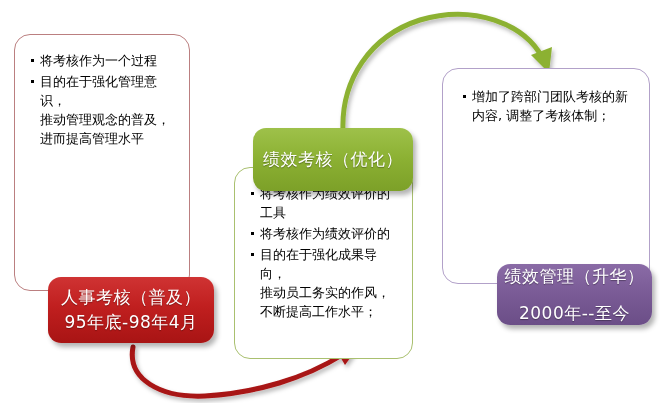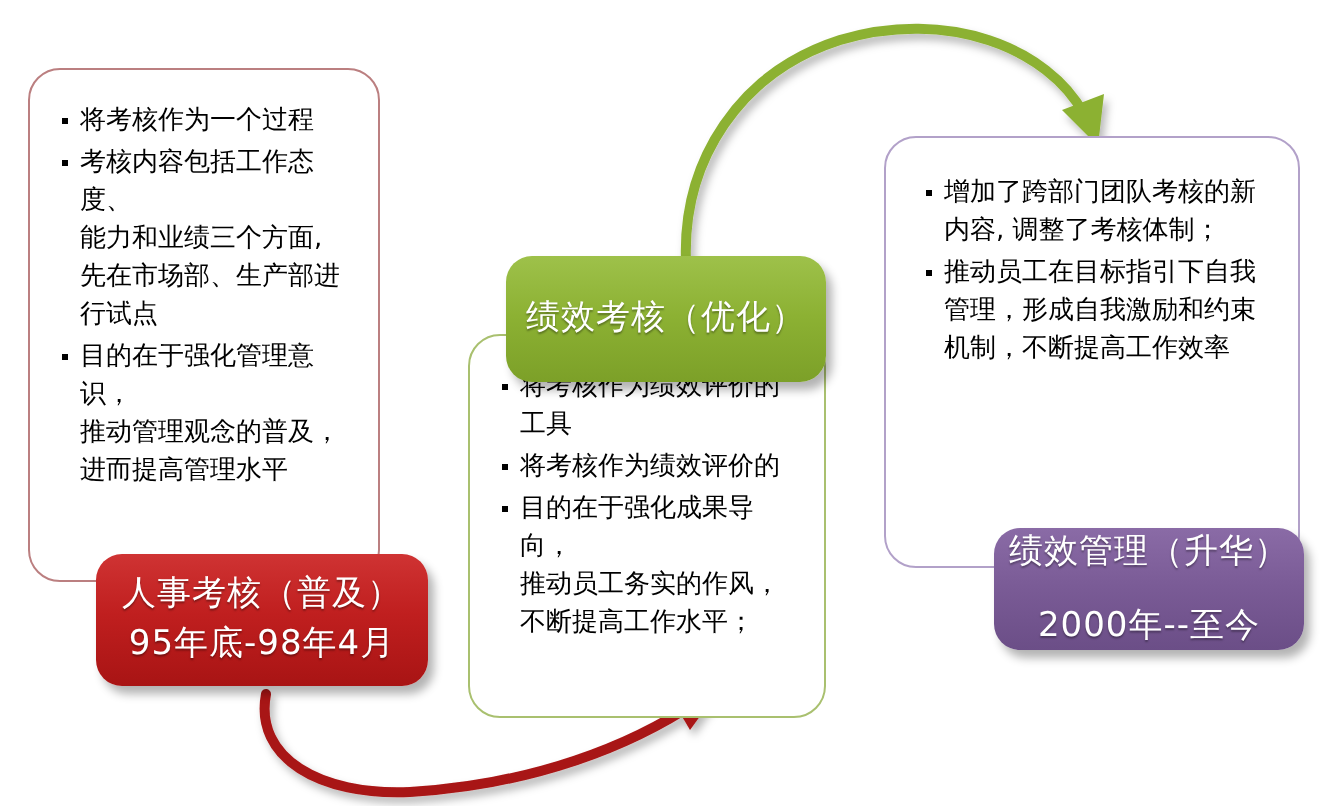--- a/index.html
+++ b/index.html
@@ -124,24 +124,20 @@
 
     <g filter="url(#softshadow)">
       <path d="M 343 131 C 341 80, 370 36, 420 20 C 474 4, 524 24, 542 57" fill="none" stroke="#8cb133" stroke-width="5" stroke-linecap="round"></path>
       <path d="M 549 73 L 552 47 L 531 55 Z" fill="#8cb133"></path>
     </g>
   </svg>
 
   <div class="panel panel-left">
     <div class="bullets">
       <span class="bullet">将考核作为一个过程</span>
-      <span class="bullet">考核内容包括工作态度、
-能力和业绩三个方面,
-先在市场部、生产部进
-行试点</span>
       <span class="bullet">目的在于强化管理意识，
 推动管理观念的普及，
 进而提高管理水平</span>
     </div>
   </div>
 
   <div class="panel panel-mid">
     <div class="bullets">
       <span class="bullet">将考核作为绩效评价的
 工具</span>
@@ -149,23 +145,20 @@
       <span class="bullet">目的在于强化成果导向，
 推动员工务实的作风，
 不断提高工作水平；</span>
     </div>
   </div>
 
   <div class="panel panel-right">
     <div class="bullets">
       <span class="bullet">增加了跨部门团队考核的新
 内容, 调整了考核体制；</span>
-      <span class="bullet">推动员工在目标指引下自我
-管理，形成自我激励和约束
-机制，不断提高工作效率</span>
     </div>
   </div>
 
   <div class="stage stage-red">
     <span class="line1">人事考核（普及）</span>
     <span class="line2">95年底-98年4月</span>
   </div>
 
   <div class="stage stage-green">
     <span class="line1">绩效考核（优化）</span>

